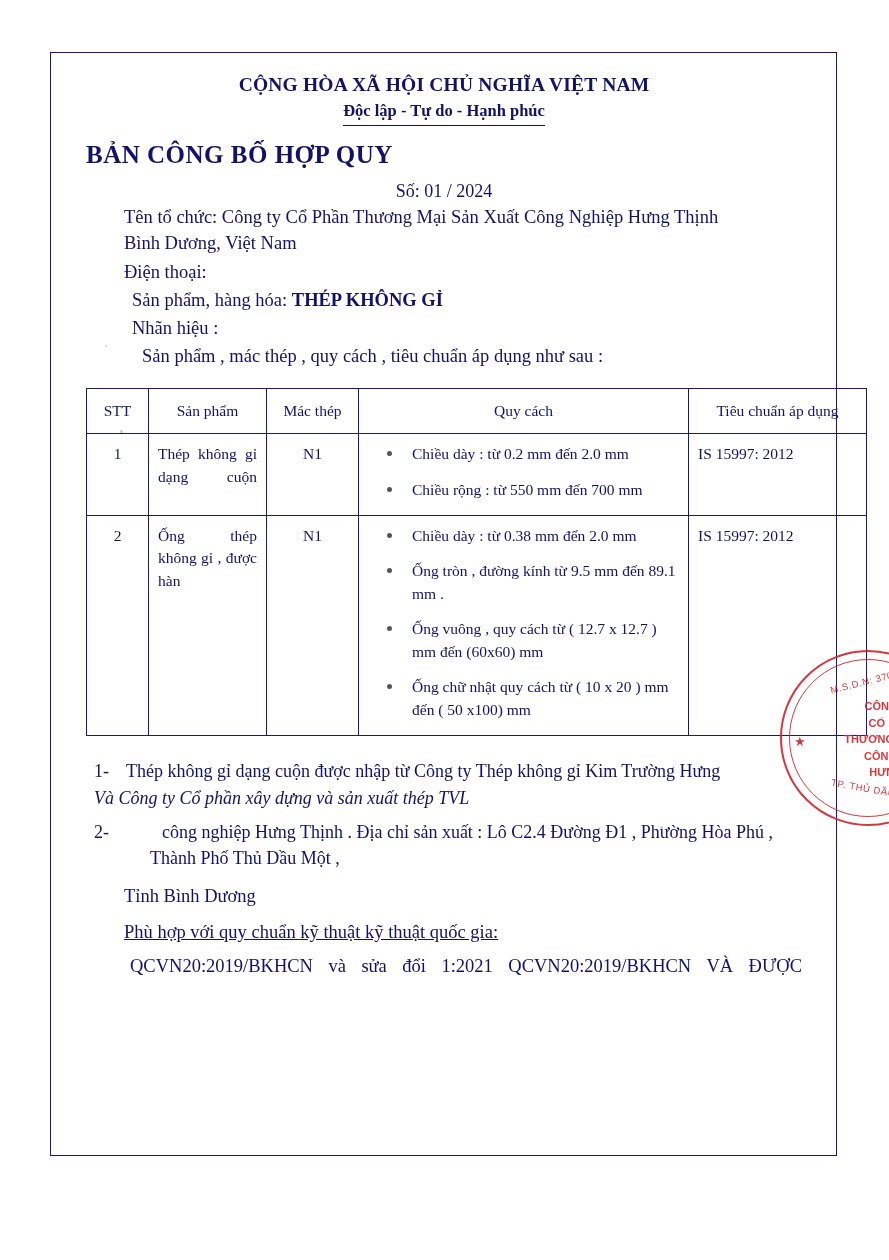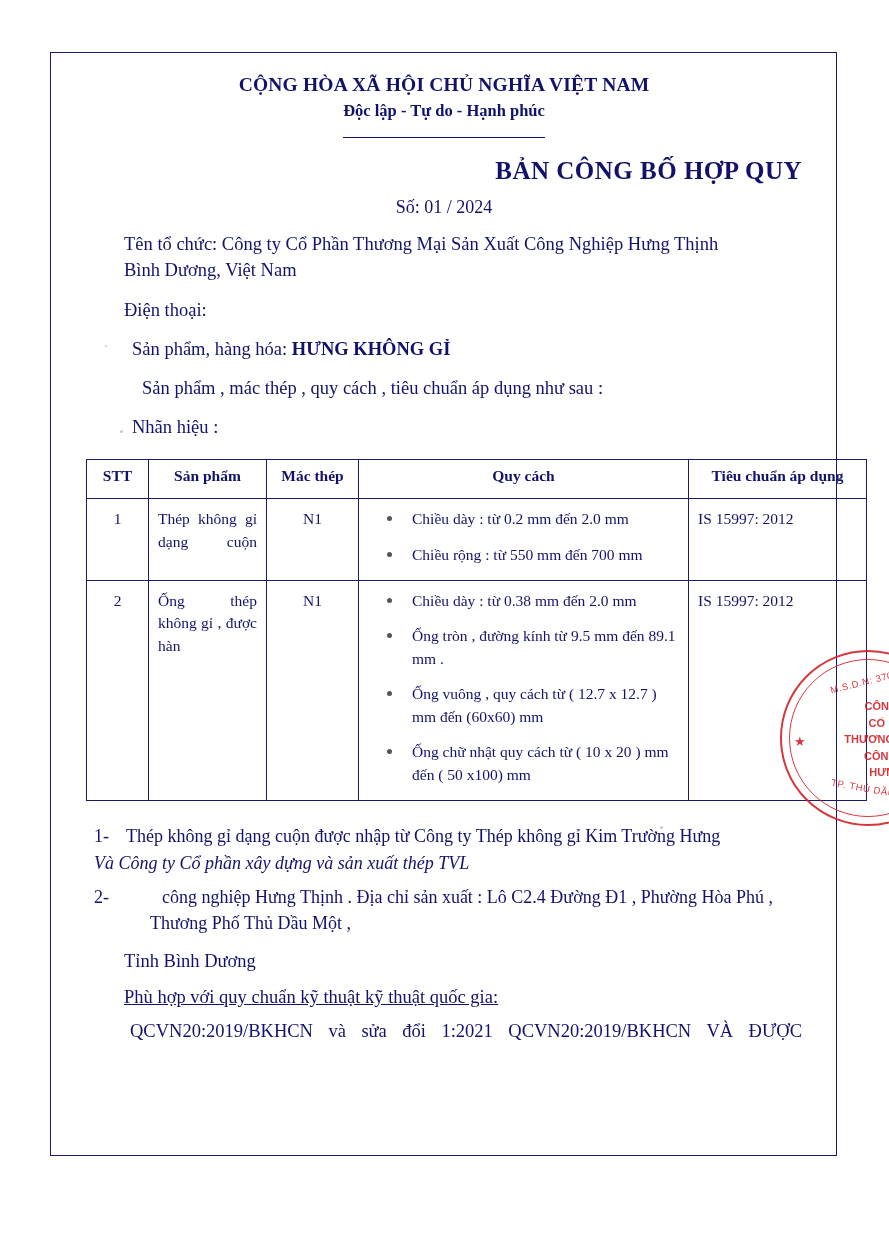--- a/index.html
+++ b/index.html
@@ -49,40 +49,40 @@
   }
   .national-sub {
     text-align: center;
     font-weight: bold;
     font-size: 16.5px;
     color: #12126b;
     margin-top: 5px;
   }
   .national-sub span {
     border-bottom: 1.3px solid #12126b;
-    padding-bottom: 17px;
+    padding-bottom: 5px;
   }
   .doc-title {
-    text-align: right;
+    text-align: left;
     font-weight: bold;
     font-size: 25px;
     color: #12126b;
-    margin-top: 36px;
+    margin-top: 20px;
     letter-spacing: 0.5px;
   }
   .doc-number {
     text-align: center;
     font-size: 18px;
     color: #12126b;
     margin-top: 12px;
   }
   .line {
     font-size: 18.5px;
     color: #12126b;
-    margin-top: 13px;
+    margin-top: 2px;
     line-height: 1.42;
   }
   .indent-1 { padding-left: 38px; }
   .indent-2 { padding-left: 46px; }
   .indent-3 { padding-left: 56px; }
   .bold { font-weight: bold; }
 
   table.spec {
     border-collapse: collapse;
     width: 748px;
@@ -91,22 +91,22 @@
     color: #12126b;
   }
   table.spec th, table.spec td {
     border: 1.1px solid #1a1a6e;
     vertical-align: top;
     padding: 9px 9px 12px 9px;
     font-size: 15.5px;
     line-height: 1.45;
   }
   table.spec th {
-    font-weight: bold;
-    padding-top: 5px;
+    font-weight: normal;
+    padding-top: 11px;
     padding-bottom: 11px;
   }
   .col-stt { width: 62px; text-align: center; }
   .col-sp  { width: 118px; }
   .col-mac { width: 92px; text-align: center; }
   .col-qc  { width: 330px; }
   .col-tc  { width: 178px; }
   td.c-stt { text-align: center; padding-top: 14px; }
   td.c-mac { text-align: center; padding-top: 14px; }
   td.c-sp  { text-align: justify; text-align-last: justify; padding-top: 14px; }
@@ -248,24 +248,24 @@
 
     <div class="doc-title">BẢN CÔNG BỐ HỢP QUY</div>
     <div class="doc-number">Số: 01 / 2024</div>
 
     <div class="line indent-1">Tên tổ chức: Công ty Cổ Phần Thương Mại Sản Xuất Công Nghiệp Hưng Thịnh</div>
     <div class="line" style="margin-top:0; padding-left:38px;">Bình Dương, Việt Nam</div>
     <div class="line indent-1">Điện thoại:</div>
 
     <div class="line indent-2">
       <span>Sản phẩm, hàng hóa:</span>
-      <span class="bold">HƯNG KHÔNG GỈ</span>
+      <span class="bold">THÉP KHÔNG GỈ</span>
     </div>
+    <div class="line indent-2">Nhãn hiệu :</div>
     <div class="line indent-3">Sản phẩm , mác thép , quy cách , tiêu chuẩn áp dụng như sau :</div>
-    <div class="line indent-2">Nhãn hiệu :</div>
 
     <table class="spec">
       <colgroup>
         <col class="col-stt">
           <col class="col-sp">
           <col class="col-mac">
           <col class="col-qc">
           <col class="col-tc">
       </colgroup>
       <thead>
@@ -309,21 +309,21 @@
 
     <div class="notes">
       <div class="note-item">
         <span class="num">1-</span>
         <div>Thép không gỉ dạng cuộn được nhập từ Công ty Thép không gỉ Kim Trường Hưng</div>
         <div style="margin-left:-32px;font-style:italic;">Và Công ty Cổ phần xây dựng và sản xuất thép TVL</div>
       </div>
       <div class="note-item">
         <span class="num">2-</span>
         <div style="margin-left:36px;">công nghiệp Hưng Thịnh . Địa chỉ sản xuất : Lô C2.4 Đường Đ1 , Phường Hòa Phú ,</div>
-        <div style="margin-left:24px;">Thương Phố Thủ Dầu Một ,</div>
+        <div style="margin-left:24px;">Thành Phố Thủ Dầu Một ,</div>
       </div>
     </div>
 
     <div class="tail">
       <div style="padding-left:38px;">Tỉnh Bình Dương</div>
       <div style="padding-left:38px; margin-top:8px;text-decoration:underline;">Phù hợp với quy chuẩn kỹ thuật kỹ thuật quốc gia:</div>
       <div class="just" style="padding-left:44px; margin-top:6px;">QCVN20:2019/BKHCN và sửa đổi 1:2021  QCVN20:2019/BKHCN VÀ ĐƯỢC</div>
     </div>
 
   </div>

